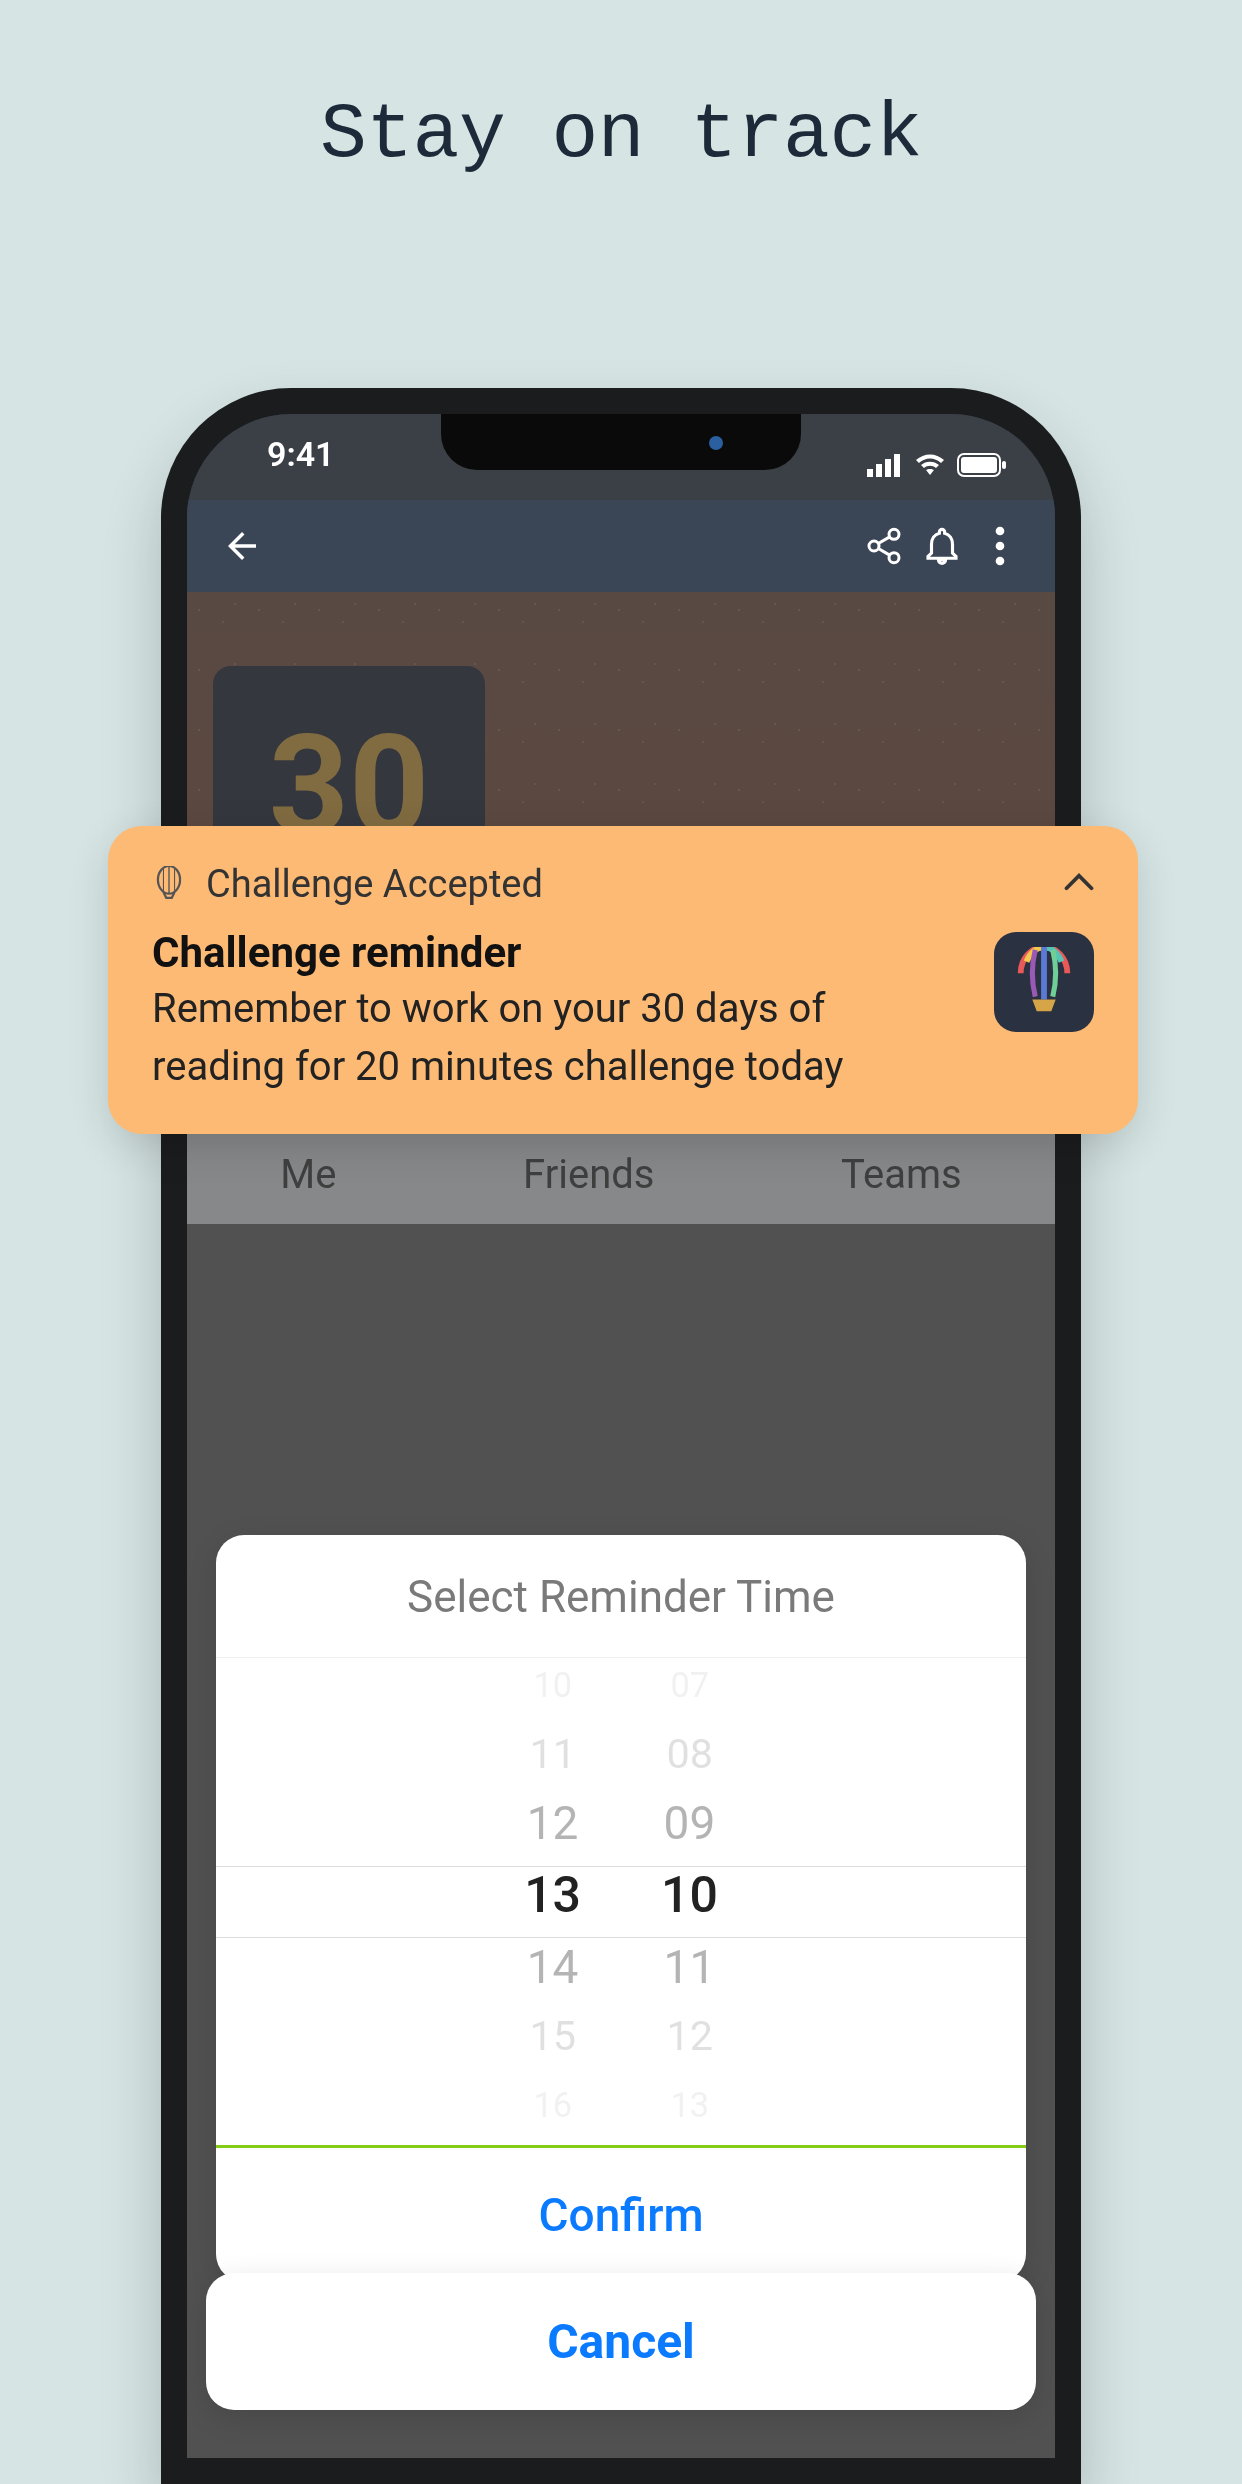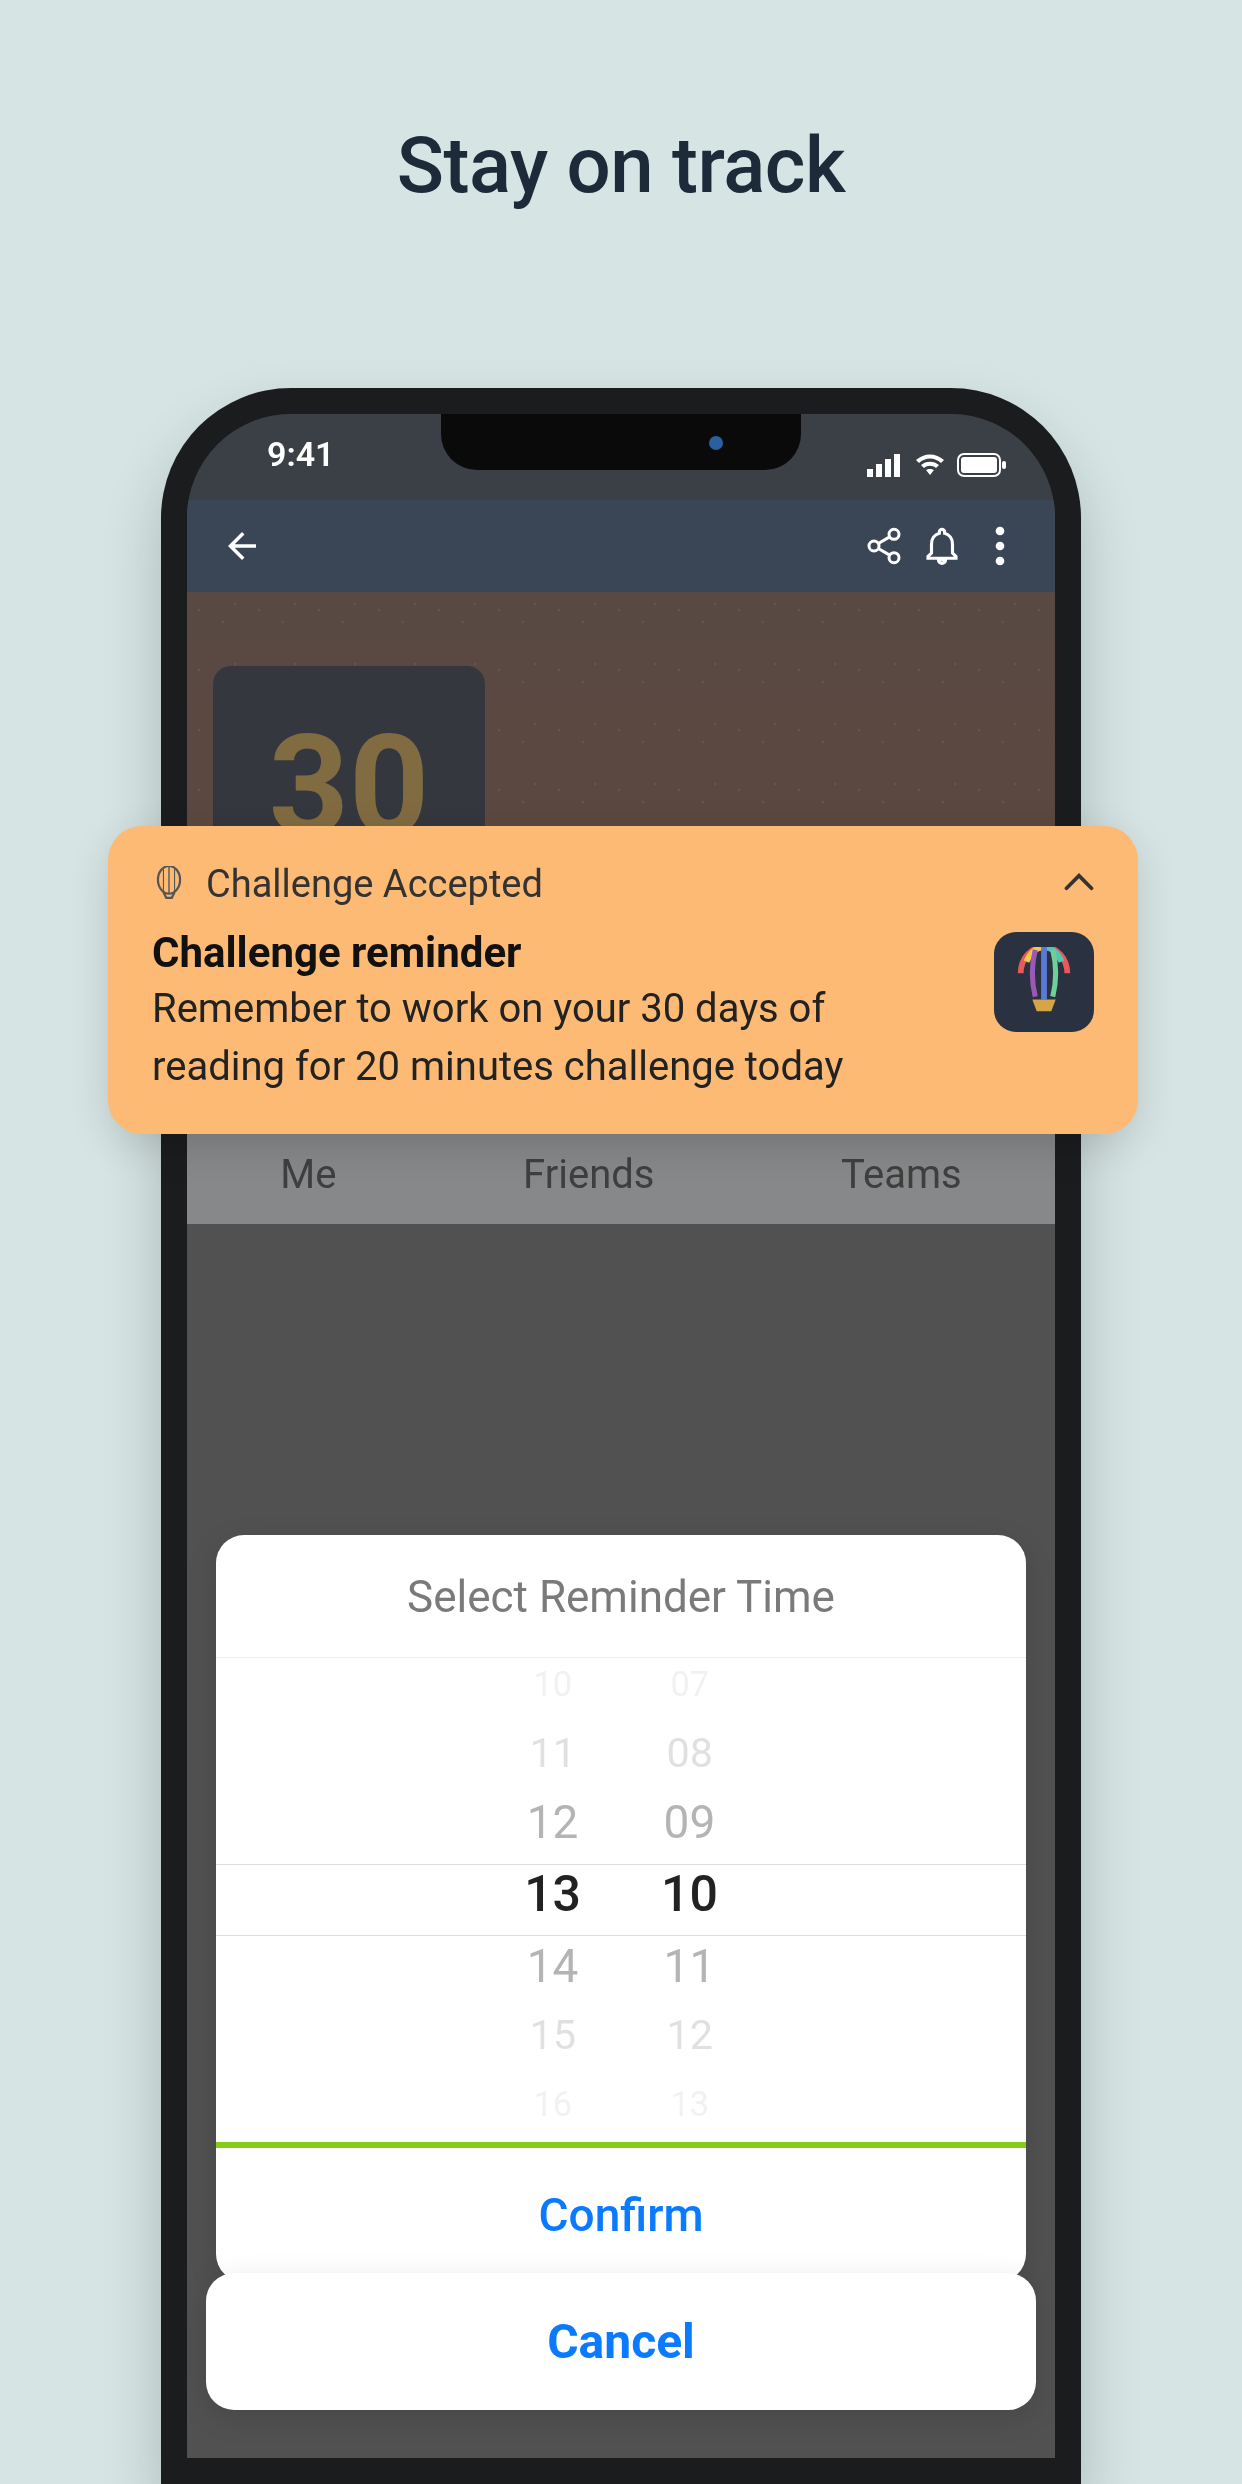--- a/index.html
+++ b/index.html
@@ -8,22 +8,23 @@
     height: 2484px;
     background: #d6e5e4;
     position: relative;
     overflow: hidden;
   }
   .page-title {
     text-align: center;
     font-size: 78px;
     font-weight: 500;
     color: #1c2a3a;
-    margin-top: 120px;
+    margin-top: 91px;
     letter-spacing: -0.5px;
+    font-family: Liberation Mono, monospace;
   }
 
   
   .phone {
     position: absolute;
     left: 50%;
     transform: translateX(-50%);
     top: 388px;
     width: 920px;
     height: 2096px;
@@ -219,21 +220,21 @@
     color: #7a7a7a;
     padding: 36px 0 34px;
     border-bottom: 1px solid #eee;
   }
   .wheel-area {
     position: relative;
     height: 490px;
     display:flex;
     justify-content:center;
     gap: 80px;
-    border-bottom: 6px solid #84cc16;
+    border-bottom: 3px solid #84cc16;
     overflow: hidden;
   }
   .wheel {
     display:flex;
     flex-direction:column;
     align-items:center;
     justify-content:center;
     font-size: 46px;
     color:#b4b4b4;
     line-height: 1.5;

